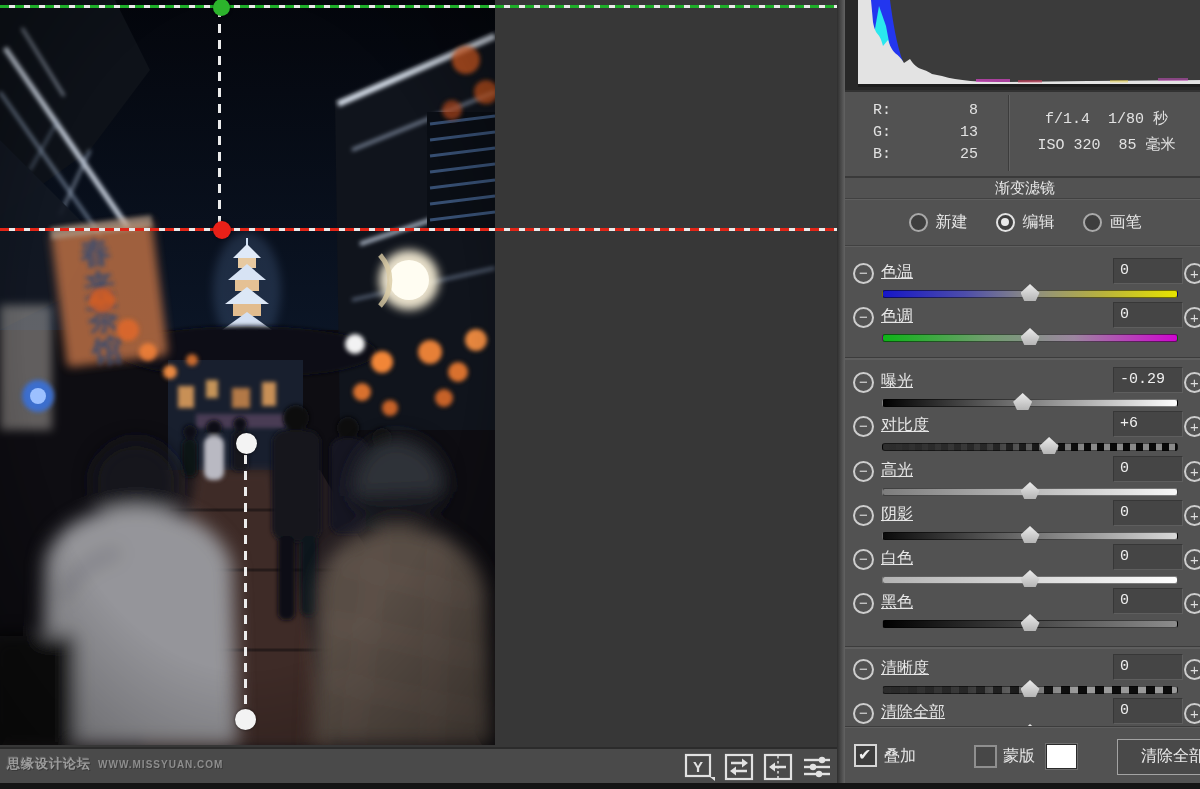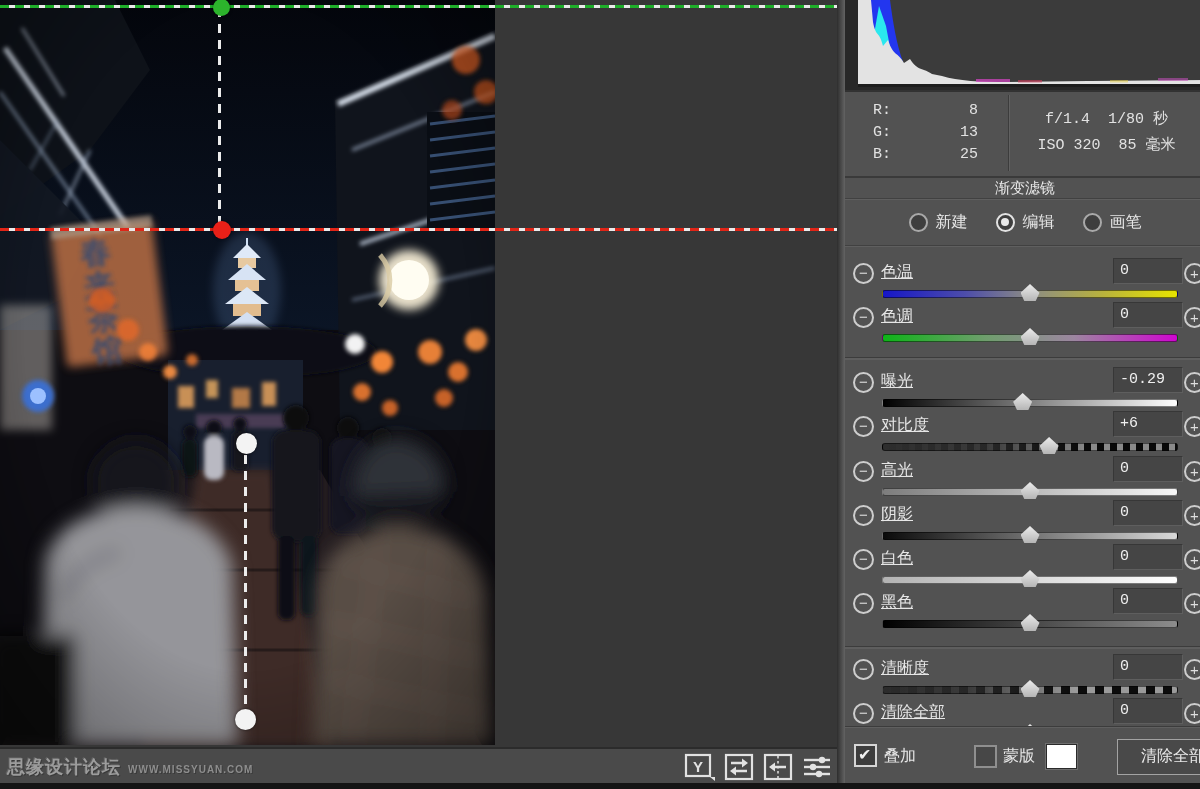--- a/index.html
+++ b/index.html
@@ -21,21 +21,21 @@
   #vline-bottom{left:244px;top:455px;height:253px;}
   .gdot{border-radius:50%;z-index:31;box-shadow:0 0 3px rgba(0,0,0,.6);}
   #dot-green{left:213px;top:-1px;width:17px;height:17px;background:#2cb32c;}
   #dot-red{left:213px;top:221px;width:18px;height:18px;background:#e82018;}
   #dot-center{left:236px;top:433px;width:21px;height:21px;background:#f3f3f3;}
   #dot-end{left:235px;top:709px;width:21px;height:21px;background:#f3f3f3;}
 
   
   #preview-bar{left:0;top:747px;width:845px;height:36px;background:#4a4a4a;border-top:2px solid #2b2b2b;z-index:40;}
   #watermark{left:7px;top:6px;display:flex;align-items:baseline;gap:7px;}
-  #watermark .wm-cn{font-size:18px;font-weight:bold;color:#9c9c9c;letter-spacing:1px;
+  #watermark .wm-cn{font-size:13px;font-weight:bold;color:#9c9c9c;letter-spacing:1px;
       text-shadow:1px 1px 0 #3a3a3a,-1px -1px 0 #606060;}
   #watermark .wm-url{font-size:10px;font-weight:bold;color:#8d8d8d;letter-spacing:1px;
       text-shadow:1px 1px 0 #3a3a3a;}
   #preview-tools{right:12px;top:4px;display:flex;align-items:center;gap:7px;}
   .tool-btn{width:32px;height:28px;display:flex;align-items:center;justify-content:center;cursor:pointer;}
   .tool-btn svg{display:block;}
 
   
   #panel-divider{left:837px;top:0;width:8px;height:789px;background:linear-gradient(90deg,#2e2e2e,#636363);z-index:45;}
   #panel{left:845px;top:0;width:360px;height:789px;background:#525252;z-index:46;}

